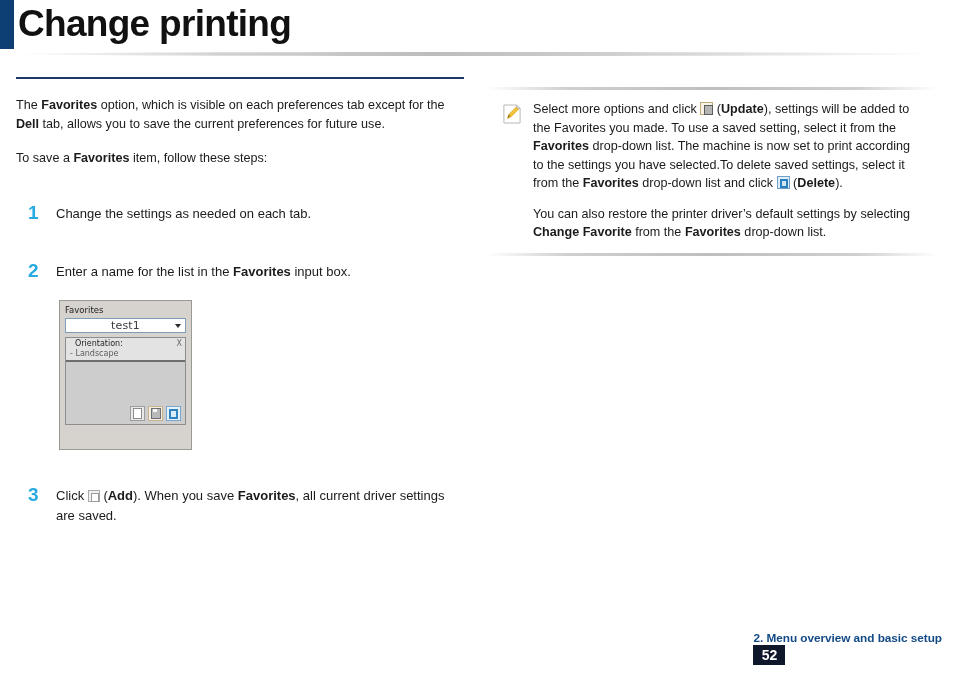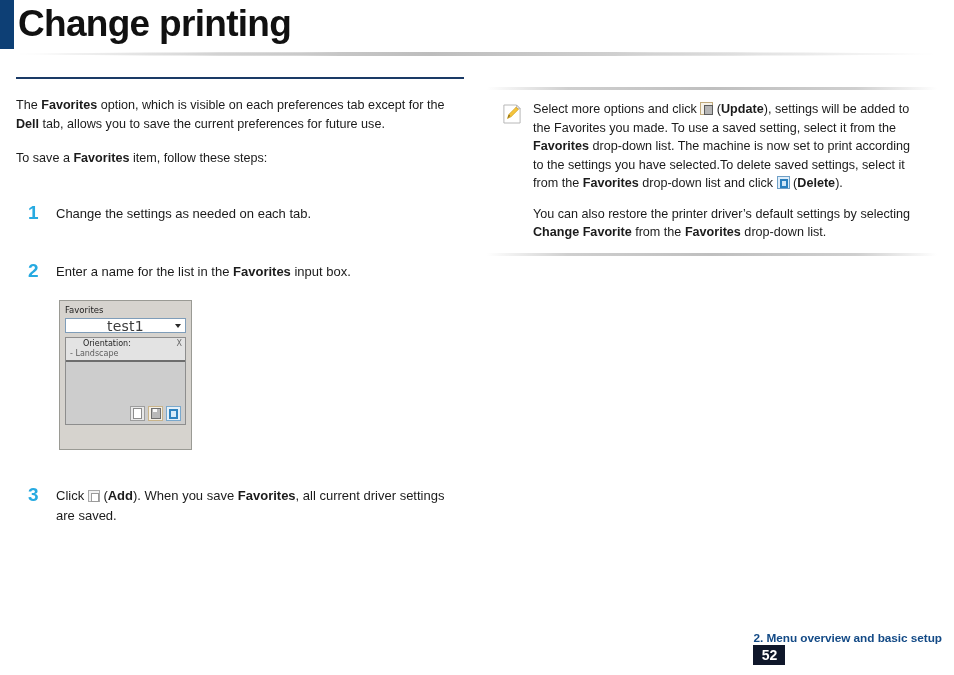--- a/index.html
+++ b/index.html
@@ -139,21 +139,21 @@
     height: 15px;
     background: #ffffff;
     border: 1px solid #7f9db9;
     box-sizing: border-box;
     display: flex;
     align-items: center;
     justify-content: center;
   }
   .dlg-combo-value {
     font-family: "DejaVu Sans", sans-serif;
-    font-size: 14px;
+    font-size: 11px;
     color: #3c3c3c;
     letter-spacing: 0.2px;
   }
   .dlg-combo-arrow {
     position: absolute;
     right: 4px;
     top: 50%;
     margin-top: -2px;
     width: 0; height: 0;
     border-left: 3.5px solid transparent;
@@ -166,21 +166,21 @@
     background: #cdcdcd;
     border: 1px solid #8d8d8d;
     box-sizing: border-box;
     position: relative;
     overflow: hidden;
   }
   .dlg-list-head {
     display: flex;
     justify-content: space-between;
     align-items: center;
-    padding: 1px 3px 0 17px;
+    padding: 1px 3px 0 9px;
     font-family: "DejaVu Sans", sans-serif;
     font-size: 8px;
     color: #1f1f1f;
     background: #e3e3e3;
   }
   .dlg-list-row {
     font-family: "DejaVu Sans", sans-serif;
     font-size: 8px;
     color: #5d5d5d;
     padding: 1px 3px 2px 4px;

